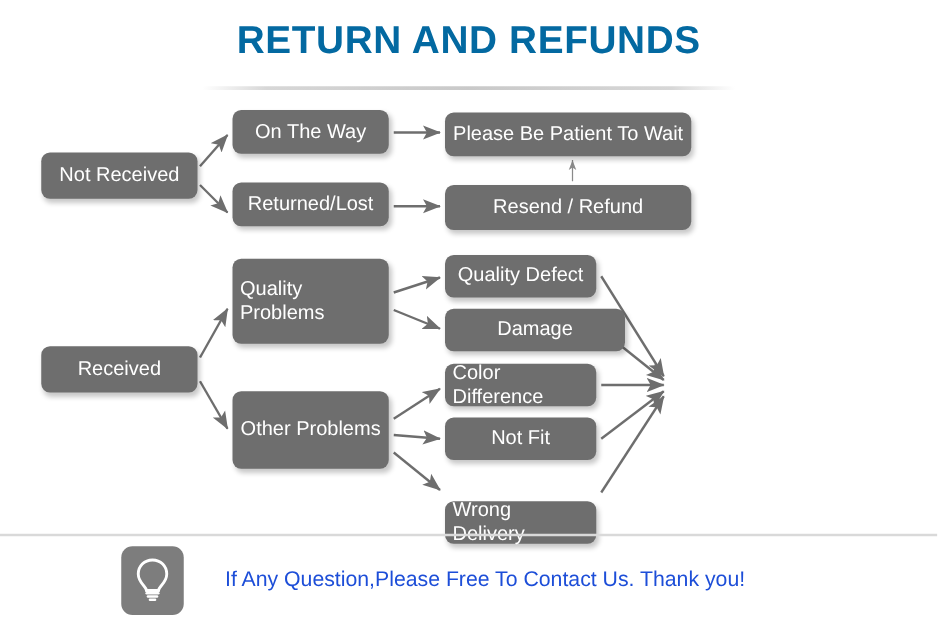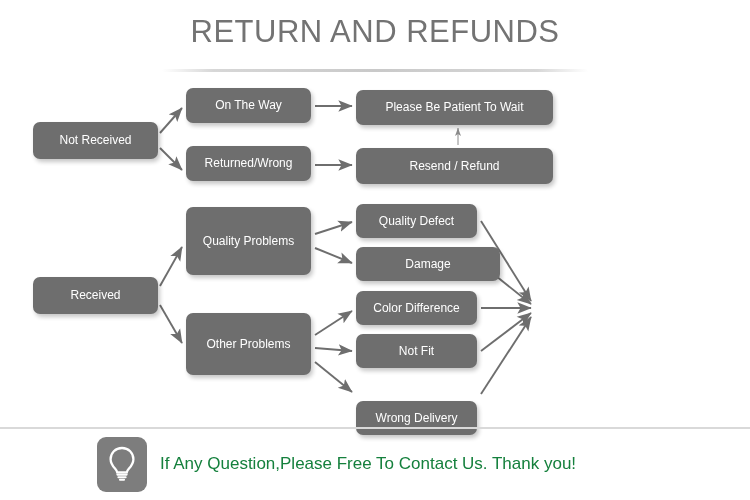--- a/index.html
+++ b/index.html
@@ -20,22 +20,22 @@
 
   
   #title {
     position: absolute;
     left: 0;
     top: 14px;
     width: 750px;
     text-align: center;
     font-size: 31px;
     letter-spacing: 0.5px;
-    color: #737373;
-    font-weight: 400;
+    color: #0369a1;
+    font-weight: 700;
     font-family: "Liberation Sans", sans-serif;
   }
   #title-rule {
     position: absolute;
     left: 162px;
     top: 69px;
     width: 426px;
     height: 3px;
     background: linear-gradient(to right,
                 rgba(255,255,255,0) 0%,
@@ -44,25 +44,25 @@
                 #d7d7d7 88%,
                 rgba(255,255,255,0) 100%);
   }
 
   
   .node {
     position: absolute;
     background: #6e6e6e;
     border-radius: 7px;
     color: #ffffff;
-    font-size: 12px;
+    font-size: 16px;
     display: flex;
     align-items: center;
     justify-content: center;
-    text-align: right;
+    text-align: left;
     box-shadow: 2px 3px 4px rgba(0,0,0,0.22);
     box-sizing: border-box;
     padding: 0 6px;
     line-height: 1.2;
     user-select: none;
   }
 
   
   #arrows {
     position: absolute;
@@ -95,23 +95,23 @@
     width: 50px;
     height: 55px;
     background: #7d7d7d;
     border-radius: 9px;
     display: flex;
     align-items: center;
     justify-content: center;
     flex: none;
   }
   #footer-text {
-    margin-left: 13px;
+    margin-left: 33px;
     font-size: 17px;
-    color: #15803d;
+    color: #1d4ed8;
     white-space: nowrap;
   }
 </style>
 </head>
 <body>
 
 <div id="page">
 
   <div id="title">RETURN AND REFUNDS</div>
   <div id="title-rule"></div>
@@ -151,21 +151,21 @@
       <path d="M481,394 L531,317"></path>
     </g>
 
     <path d="M458,145 L458,128" stroke="#8a8a8a" stroke-width="1" fill="none" marker-end="url(#ah-thin)"></path>
   </svg>
 
   <div class="node" style="left:33px;  top:122px; width:125px; height:37px;">Not Received</div>
 
   <div class="node" style="left:186px; top:88px;  width:125px; height:35px;">On The Way</div>
 
-  <div class="node" style="left:186px; top:146px; width:125px; height:35px;">Returned/Wrong</div>
+  <div class="node" style="left:186px; top:146px; width:125px; height:35px;">Returned/Lost</div>
 
   <div class="node" style="left:356px; top:90px;  width:197px; height:35px;">Please Be Patient To Wait</div>
 
   <div class="node" style="left:33px;  top:277px; width:125px; height:37px;">Received</div>
 
   <div class="node" style="left:356px; top:148px; width:197px; height:36px;">Resend / Refund</div>
 
   <div class="node" style="left:186px; top:207px; width:125px; height:68px;">Quality Problems</div>
 
   <div class="node" style="left:186px; top:313px; width:125px; height:62px;">Other Problems</div>

